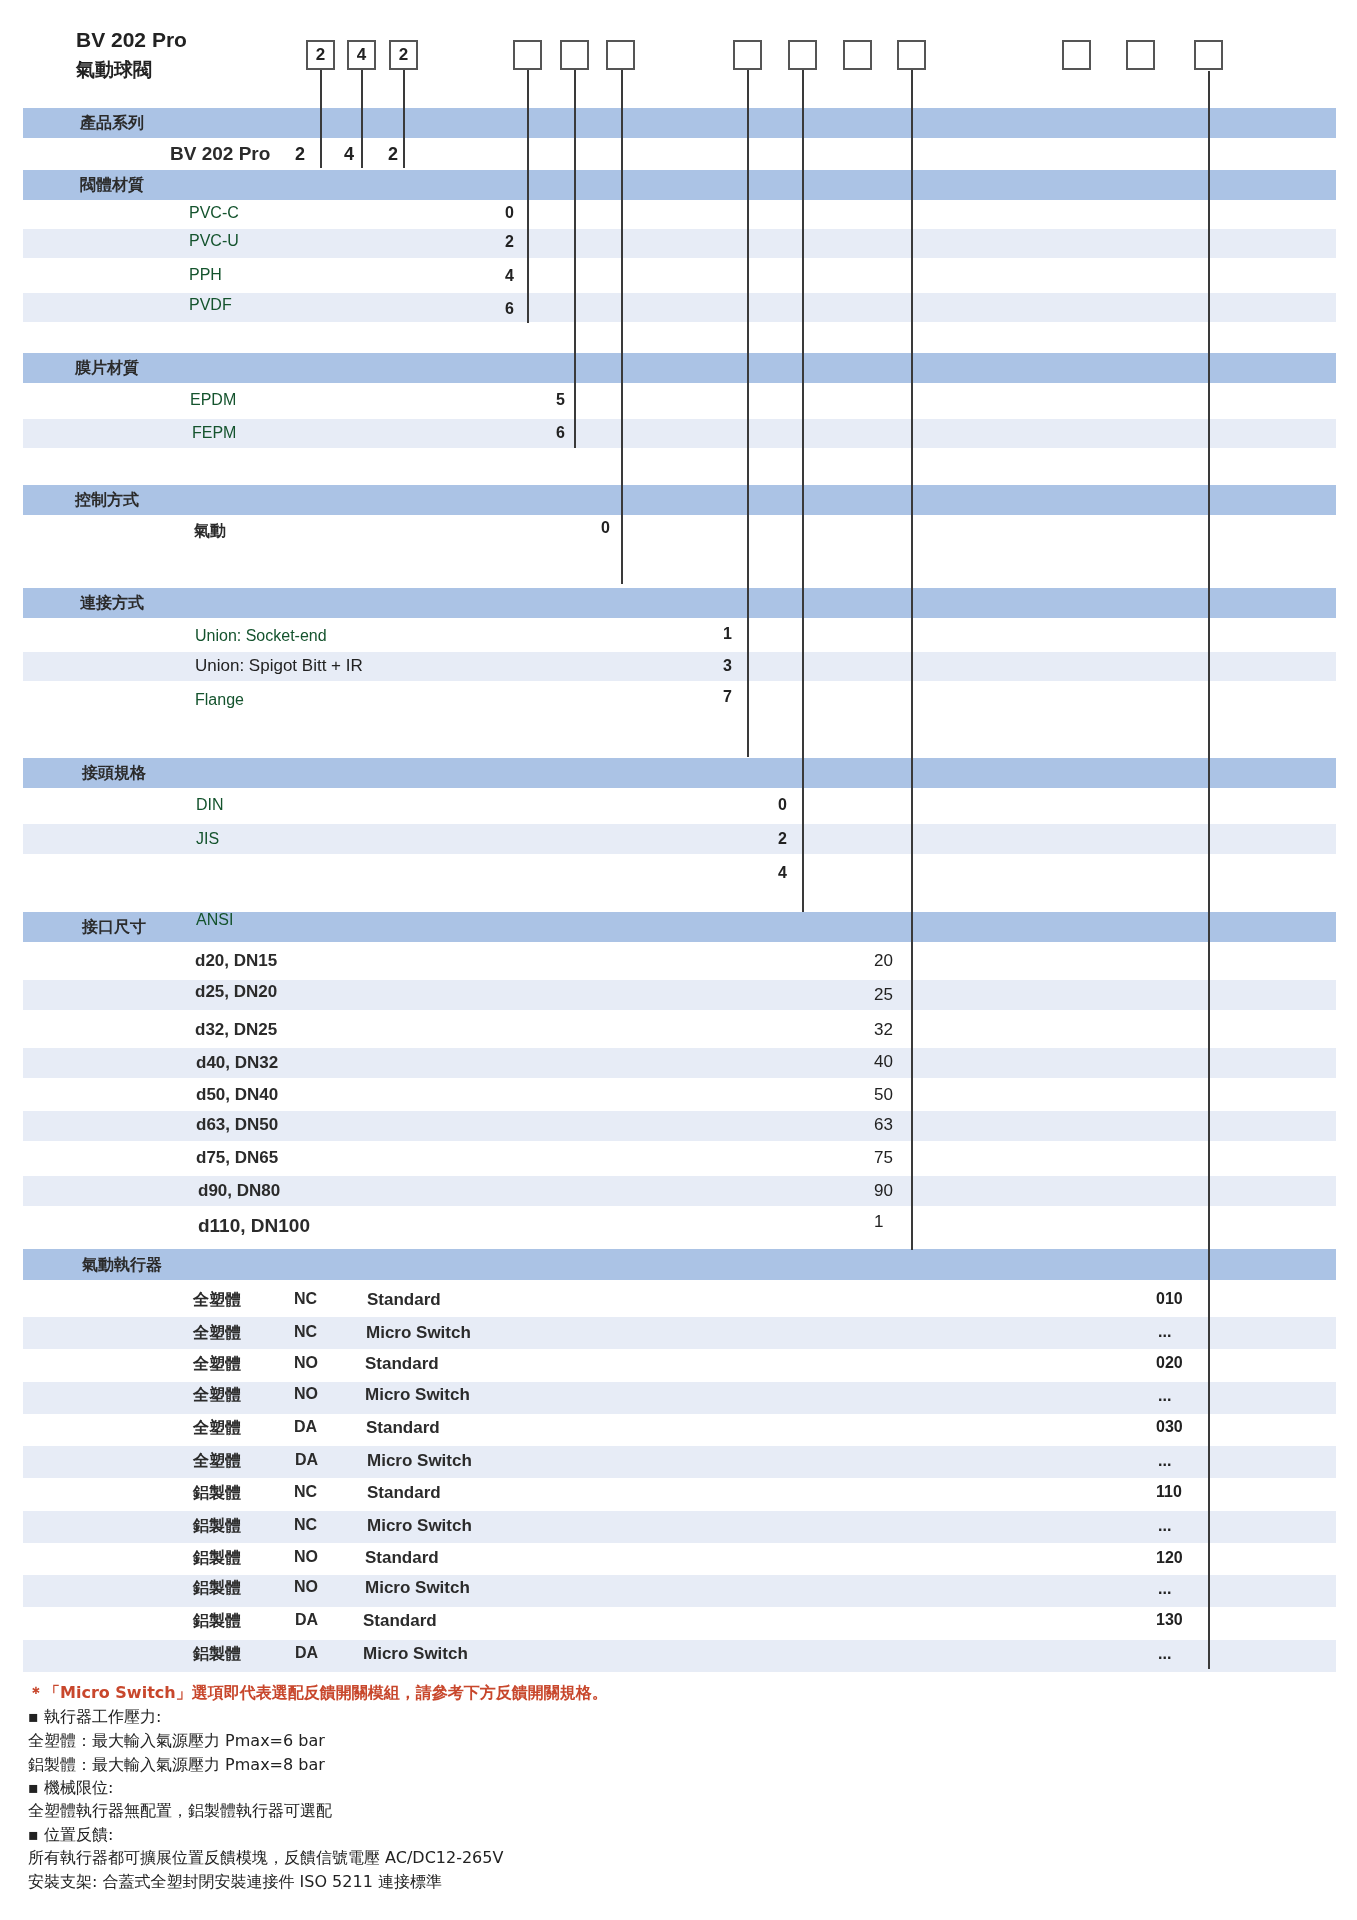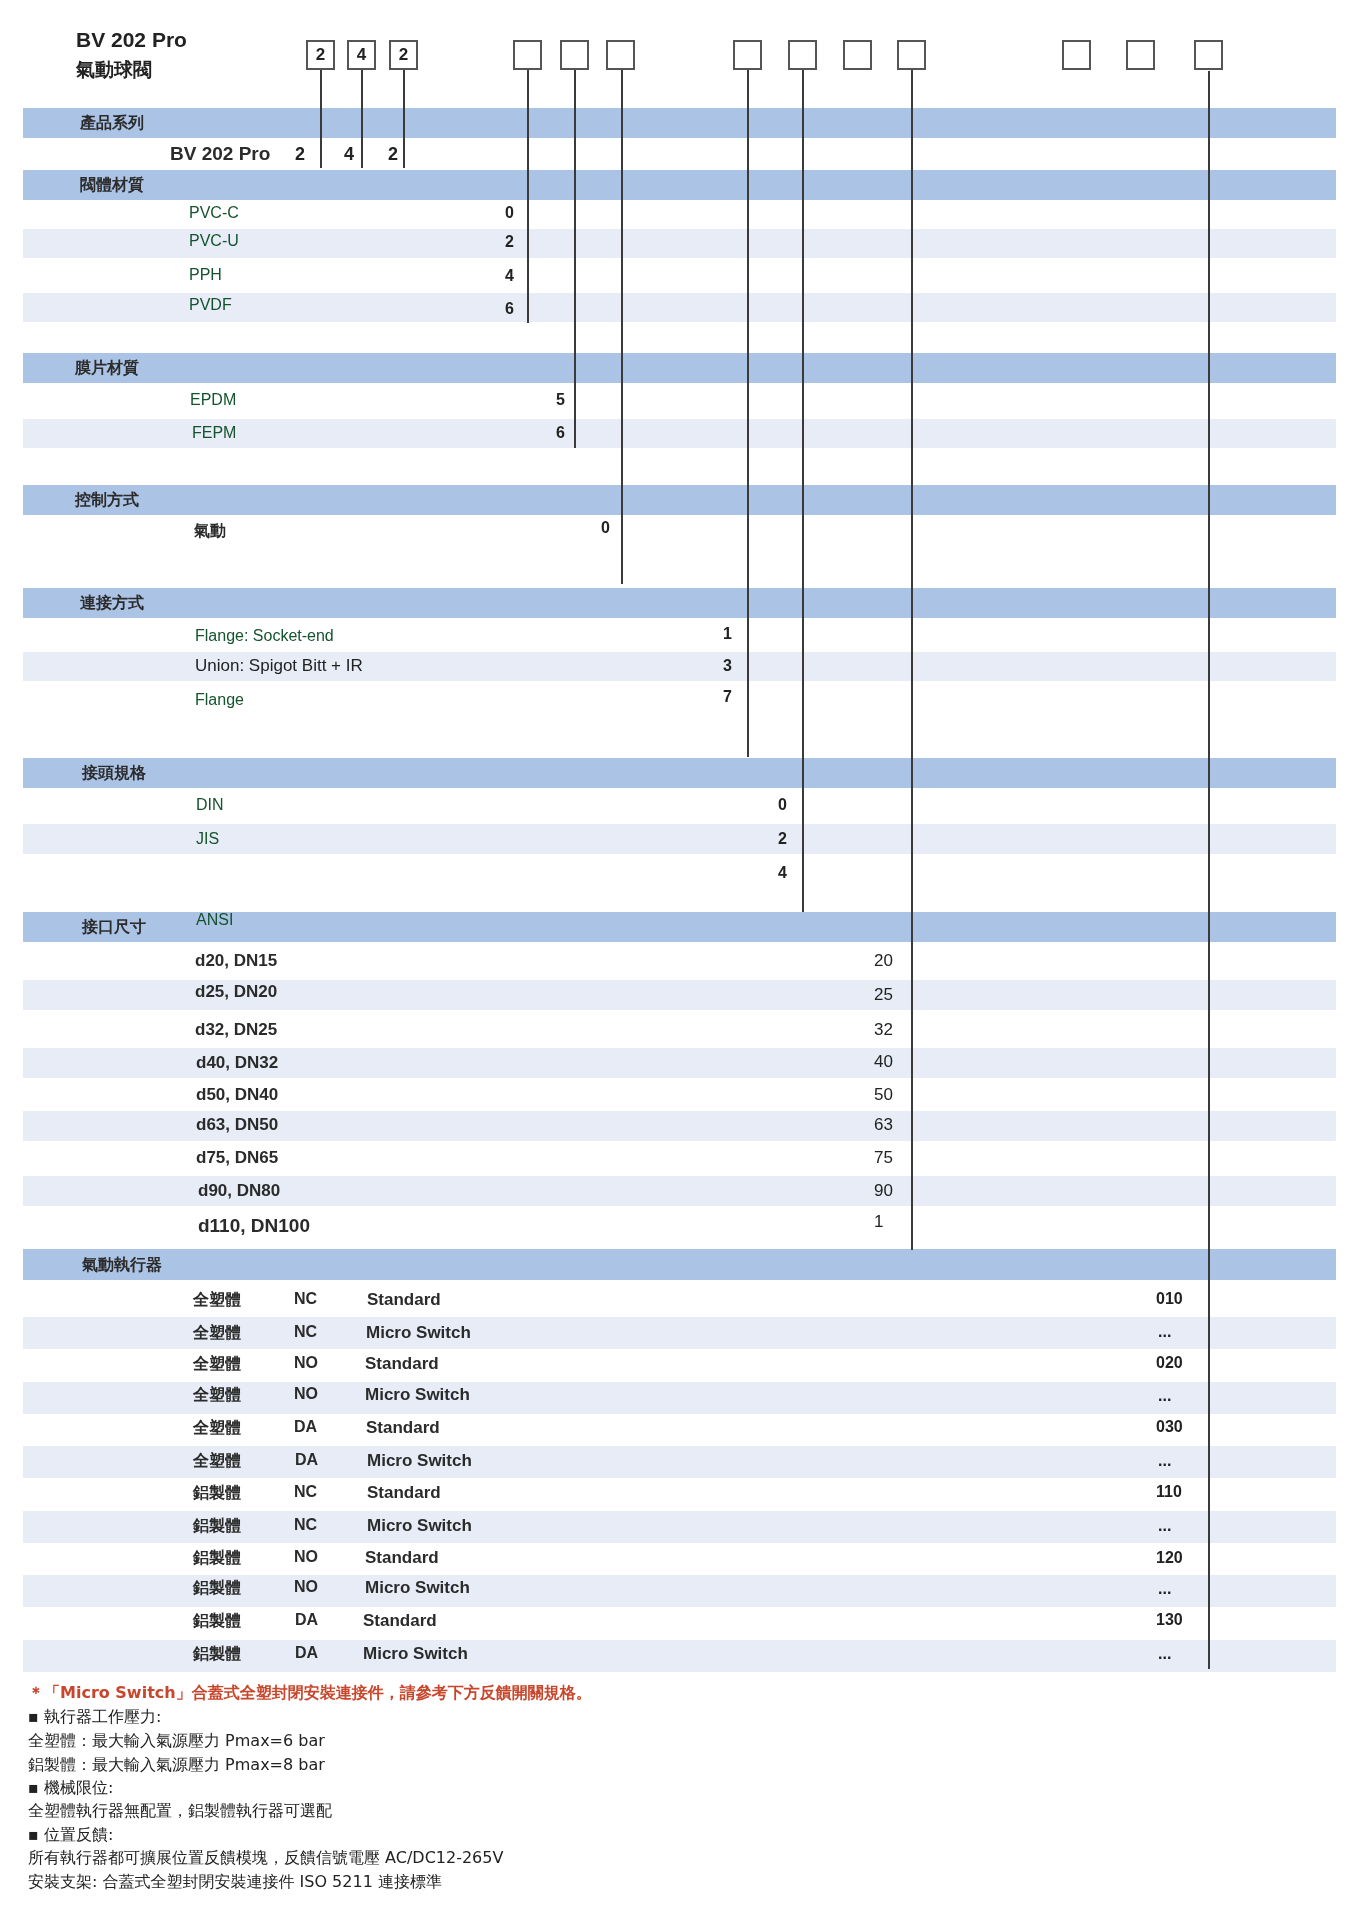--- a/index.html
+++ b/index.html
@@ -96,21 +96,21 @@
   <div class="txt" style="left:192px;top:424px">FEPM</div>
   <div class="code" style="left:556px;top:424px">6</div>
 </div>
 
 <div>
   <div class="txt b" style="left:194px;top:521px;font-family:'DejaVu Sans',sans-serif">氣動</div>
   <div class="code" style="left:601px;top:519px">0</div>
 </div>
 
 <div>
-  <div class="txt" style="left:195px;top:627px">Flange: Socket-end</div>
+  <div class="txt" style="left:195px;top:627px">Union: Socket-end</div>
   <div class="code" style="left:723px;top:625px">1</div>
   <div class="txt" style="left:195px;top:656px;font-size:17px;color:#222">Union: Spigot Bitt + IR</div>
   <div class="code" style="left:723px;top:657px">3</div>
   <div class="txt" style="left:195px;top:691px">Flange</div>
   <div class="code" style="left:723px;top:688px">7</div>
 </div>
 
 <div>
   <div class="txt" style="left:196px;top:796px">DIN</div>
   <div class="code" style="left:778px;top:796px">0</div>
@@ -221,21 +221,21 @@
 <div class="vline" style="left:403px;top:70px;height:98px"></div>
 <div class="vline" style="left:527px;top:70px;height:253px"></div>
 <div class="vline" style="left:574px;top:70px;height:378px"></div>
 <div class="vline" style="left:621px;top:70px;height:514px"></div>
 <div class="vline" style="left:747px;top:70px;height:687px"></div>
 <div class="vline" style="left:802px;top:70px;height:842px"></div>
 <div class="vline" style="left:911px;top:70px;height:1180px"></div>
 <div class="vline" style="left:1208px;top:71px;height:1598px"></div>
 
 <div>
-  <div class="note red" style="top:1683px">＊「Micro Switch」合蓋式全塑封閉安裝連接件，請參考下方反饋開關規格。</div>
+  <div class="note red" style="top:1683px">＊「Micro Switch」選項即代表選配反饋開關模組，請參考下方反饋開關規格。</div>
   <div class="note" style="top:1707px">▪ 執行器工作壓力:</div>
   <div class="note" style="top:1731px">全塑體：最大輸入氣源壓力 Pmax=6 bar</div>
   <div class="note" style="top:1755px">鋁製體：最大輸入氣源壓力 Pmax=8 bar</div>
   <div class="note" style="top:1778px">▪ 機械限位:</div>
   <div class="note" style="top:1801px">全塑體執行器無配置，鋁製體執行器可選配</div>
   <div class="note" style="top:1825px">▪ 位置反饋:</div>
   <div class="note" style="top:1848px">所有執行器都可擴展位置反饋模塊，反饋信號電壓 AC/DC12-265V</div>
   <div class="note" style="top:1872px">安裝支架: 合蓋式全塑封閉安裝連接件 ISO 5211 連接標準</div>
 </div>
 

